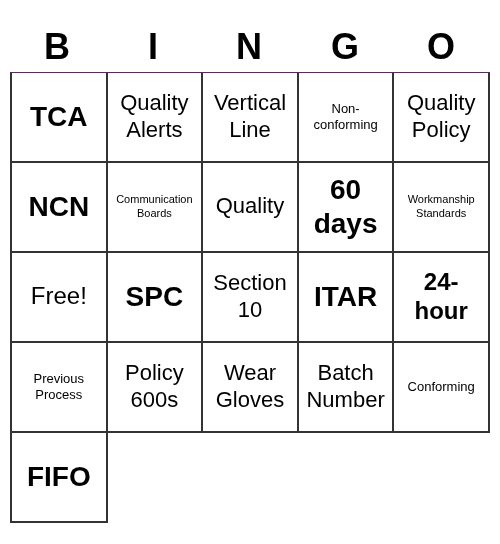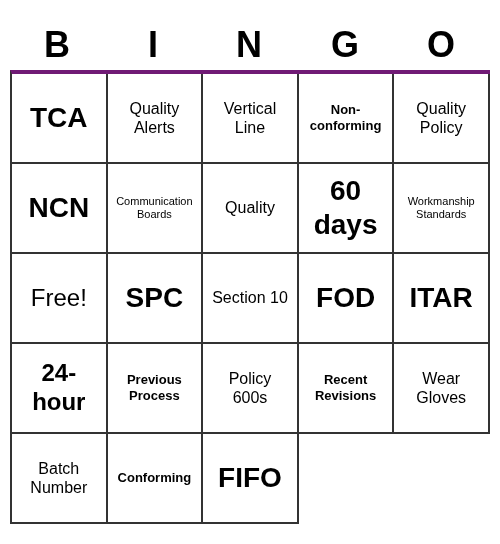--- a/index.html
+++ b/index.html
@@ -33,21 +33,21 @@
       font-size: 36px;
       font-weight: bold;
       padding: 4px 0;
       letter-spacing: 2px;
     }
 
     .bingo-grid {
       display: grid;
       grid-template-columns: repeat(5, 1fr);
       border-left: 2px solid #333;
-      border-top: 4px solid #701a75;
+      border-top: 1px solid #701a75;
     }
 
     .bingo-cell {
       border-right: 2px solid #333;
       border-bottom: 2px solid #333;
       min-height: 90px;
       display: flex;
       align-items: center;
       justify-content: center;
       text-align: center;
@@ -57,27 +57,27 @@
     .bingo-cell .cell-text {
       line-height: 1.2;
     }
 
     .large-text {
       font-size: 28px;
       font-weight: bold;
     }
 
     .medium-text {
-      font-size: 16px;
+      font-size: 22px;
       font-weight: normal;
     }
 
     .small-text {
       font-size: 13px;
-      font-weight: bold;
+      font-weight: normal;
     }
 
     .xsmall-text {
       font-size: 11px;
       font-weight: normal;
     }
 
     .free-cell {
       font-size: 24px;
       font-weight: normal;
@@ -128,36 +128,30 @@
       <div class="bingo-cell">
         <span class="cell-text free-cell">Free!</span>
       </div>
       <div class="bingo-cell">
         <span class="cell-text large-text">SPC</span>
       </div>
       <div class="bingo-cell">
         <span class="cell-text medium-text">Section 10</span>
       </div>
       <div class="bingo-cell">
-        <span class="cell-text large-text">FOD</span>
-      </div>
-      <div class="bingo-cell">
         <span class="cell-text large-text">ITAR</span>
       </div>
       <div class="bingo-cell">
         <span class="cell-text" style="font-size: 24px; font-weight: bold;">24-hour</span>
       </div>
       <div class="bingo-cell">
         <span class="cell-text small-text">Previous Process</span>
       </div>
       <div class="bingo-cell">
         <span class="cell-text medium-text">Policy 600s</span>
-      </div>
-      <div class="bingo-cell">
-        <span class="cell-text small-text">Recent Revisions</span>
       </div>
       <div class="bingo-cell">
         <span class="cell-text medium-text">Wear Gloves</span>
       </div>
       <div class="bingo-cell">
         <span class="cell-text medium-text">Batch Number</span>
       </div>
       <div class="bingo-cell">
         <span class="cell-text small-text">Conforming</span>
       </div>

